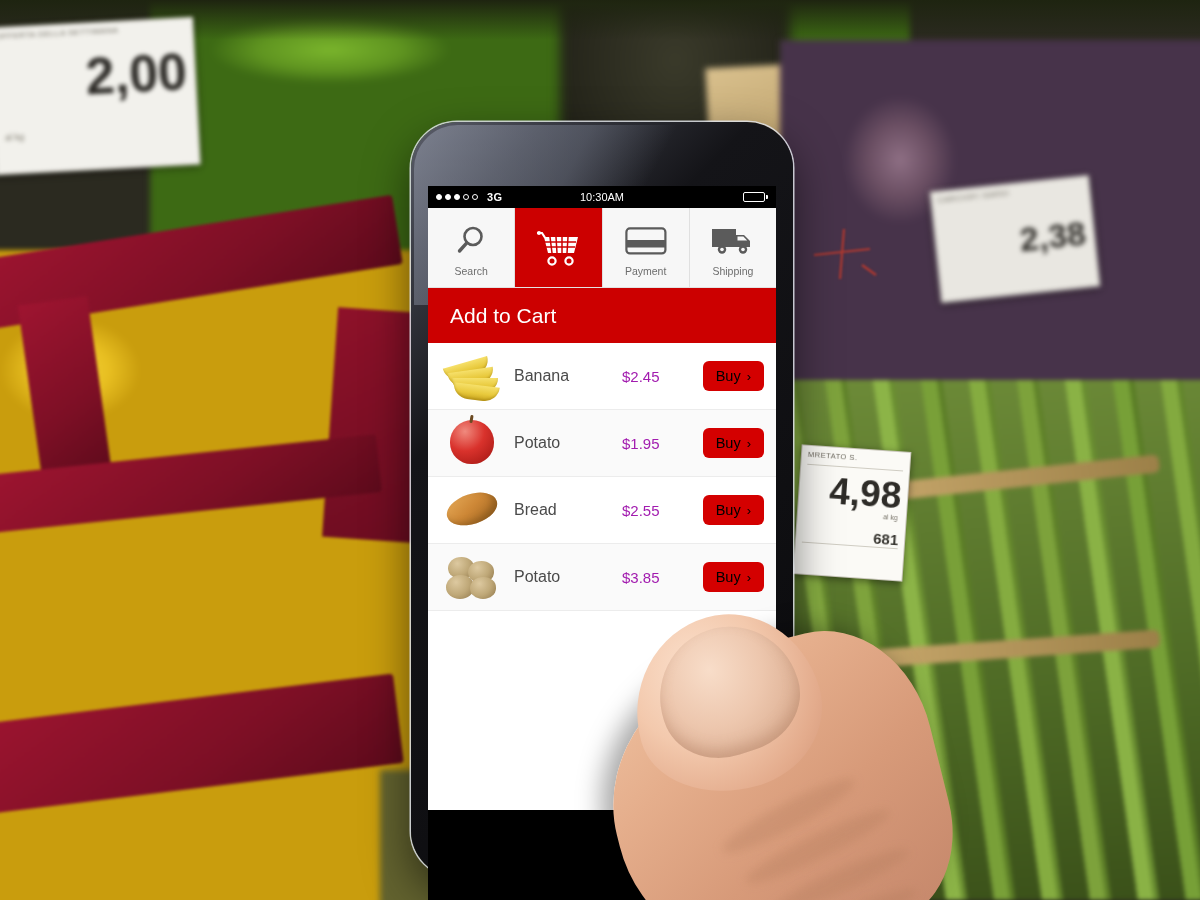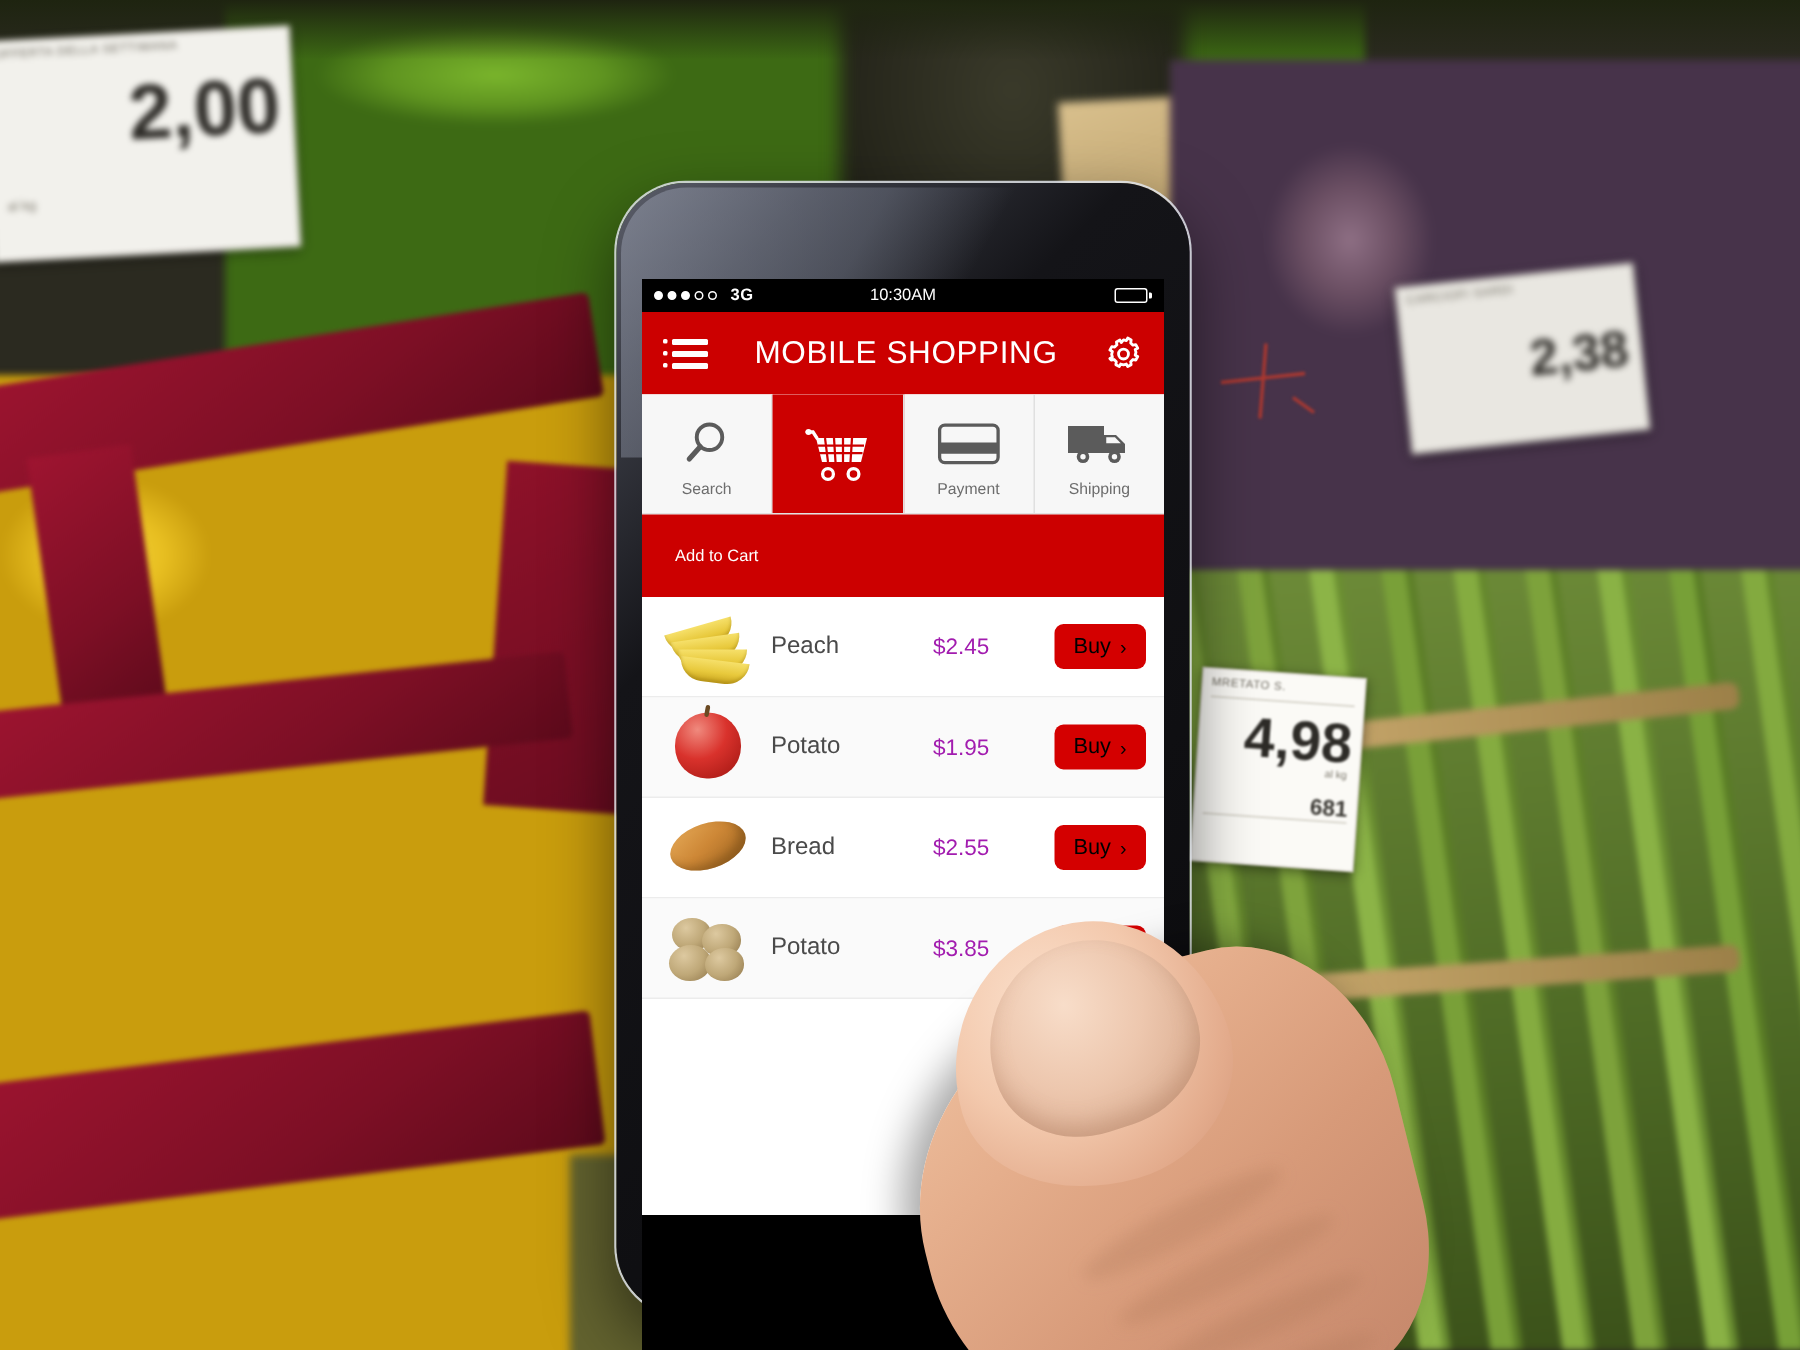--- a/index.html
+++ b/index.html
@@ -252,21 +252,21 @@
   .tab:last-child { border-right:none; }
   .tab .ticon { height:44px; display:flex; align-items:center; justify-content:center; }
   .tab .tlabel { font-size:10.5px; color:#6d6d6d; margin-top:2px; }
   .tab.active { background:#cc0000; }
   .tab.active .tlabel { color:#cc0000; visibility:hidden; height:0; margin:0; }
 
   
   .section-bar {
     height:55px; background:#cc0000; color:#fff;
     display:flex; align-items:center; padding:0 22px;
-    font-size:11px;
+    font-size:21px;
   }
 
   
   .plist { background:#fff; }
   .prow {
     height:67px; display:flex; align-items:center;
     border-bottom:1px solid #ececec; padding:0 12px;
   }
   .prow:nth-child(even) { background:#fafafa; }
   .pimg { width:62px; height:52px; position:relative; flex:0 0 62px; }
@@ -364,41 +364,20 @@
           <span class="dot"></span>
       </div>
       <span class="carrier">3G</span>
       <span class="clock">10:30AM</span>
       <span class="batt">
         <span class="batt-body"><span class="batt-fill" id="battFill" style="width: 62%;"></span></span>
         <span class="batt-cap"></span>
       </span>
     </div>
 
-    <div class="appbar">
-      <div class="menu-icon">
-        <span class="menu-row">
-            <i></i>
-            <b></b>
-          </span>
-        <span class="menu-row">
-            <i></i>
-            <b></b>
-          </span>
-        <span class="menu-row">
-            <i></i>
-            <b></b>
-          </span>
-      </div>
-      <div class="app-title">MOBILE SHOPPING</div>
-      <svg class="gear" viewBox="0 0 26 26">
-        <path fill="none" stroke="#fff" stroke-width="1.9" stroke-linejoin="round" d="M13 3.6l1.9.5.9-1.7 2.3 1.3-.3 1.9 1.5 1.5 1.9-.3 1.3 2.3-1.7.9.5 1.9-.5 1.9 1.7.9-1.3 2.3-1.9-.3-1.5 1.5.3 1.9-2.3 1.3-.9-1.7-1.9.5-1.9-.5-.9 1.7-2.3-1.3.3-1.9-1.5-1.5-1.9.3L3.9 16l1.7-.9-.5-1.9.5-1.9-1.7-.9 1.3-2.3 1.9.3 1.5-1.5-.3-1.9 2.3-1.3.9 1.7z"></path>
-        <circle cx="13" cy="13" r="3.3" fill="none" stroke="#fff" stroke-width="1.9"></circle>
-      </svg>
-    </div>
 
     <div class="tabs">
 
       <div class="tab">
         <div class="ticon">
           <svg width="34" height="34" viewBox="0 0 34 34">
             <circle cx="19" cy="12.5" r="8.5" fill="none" stroke="#5b5b5b" stroke-width="2.6"></circle>
             <line x1="12.8" y1="18.8" x2="5.5" y2="27" stroke="#5b5b5b" stroke-width="3.4" stroke-linecap="round"></line>
           </svg>
         </div>
@@ -458,21 +437,21 @@
 
     <div class="plist">
 
       <div class="prow">
         <div class="pimg">
           <span class="banana-b" style="left:4px;  top:12px; transform:rotate(-16deg);"></span>
           <span class="banana-b" style="left:8px;  top:20px; transform:rotate(-8deg);"></span>
           <span class="banana-b" style="left:12px; top:28px; transform:rotate(0deg);"></span>
           <span class="banana-b" style="left:13px; top:35px; transform:rotate(7deg);"></span>
         </div>
-        <div class="pname">Peach</div>
+        <div class="pname">Banana</div>
         <div class="pprice">$2.45</div>
         <button class="buy">
           <span>Buy</span>
           <span class="chev">›</span>
         </button>
       </div>
 
       <div class="prow">
         <div class="pimg">
             <span class="apple-b"></span>

